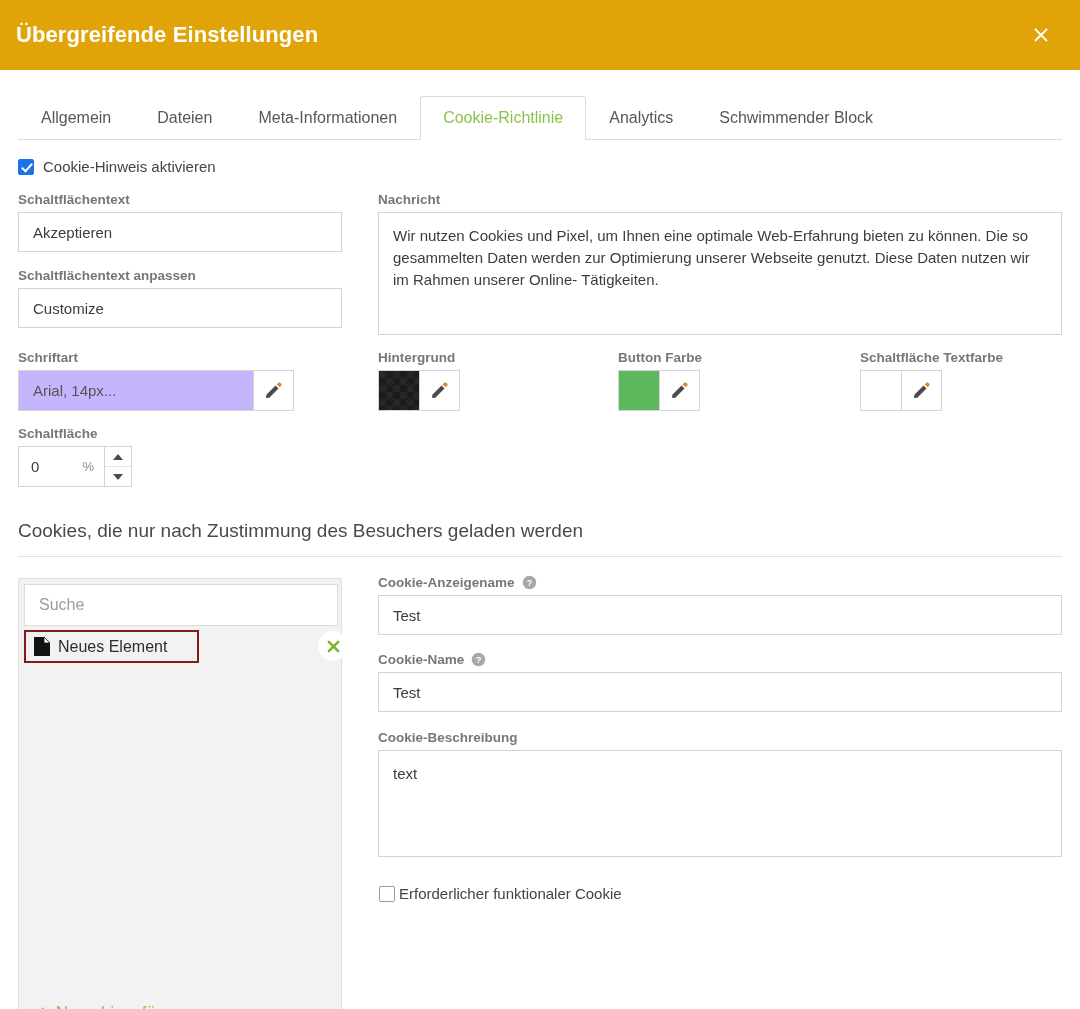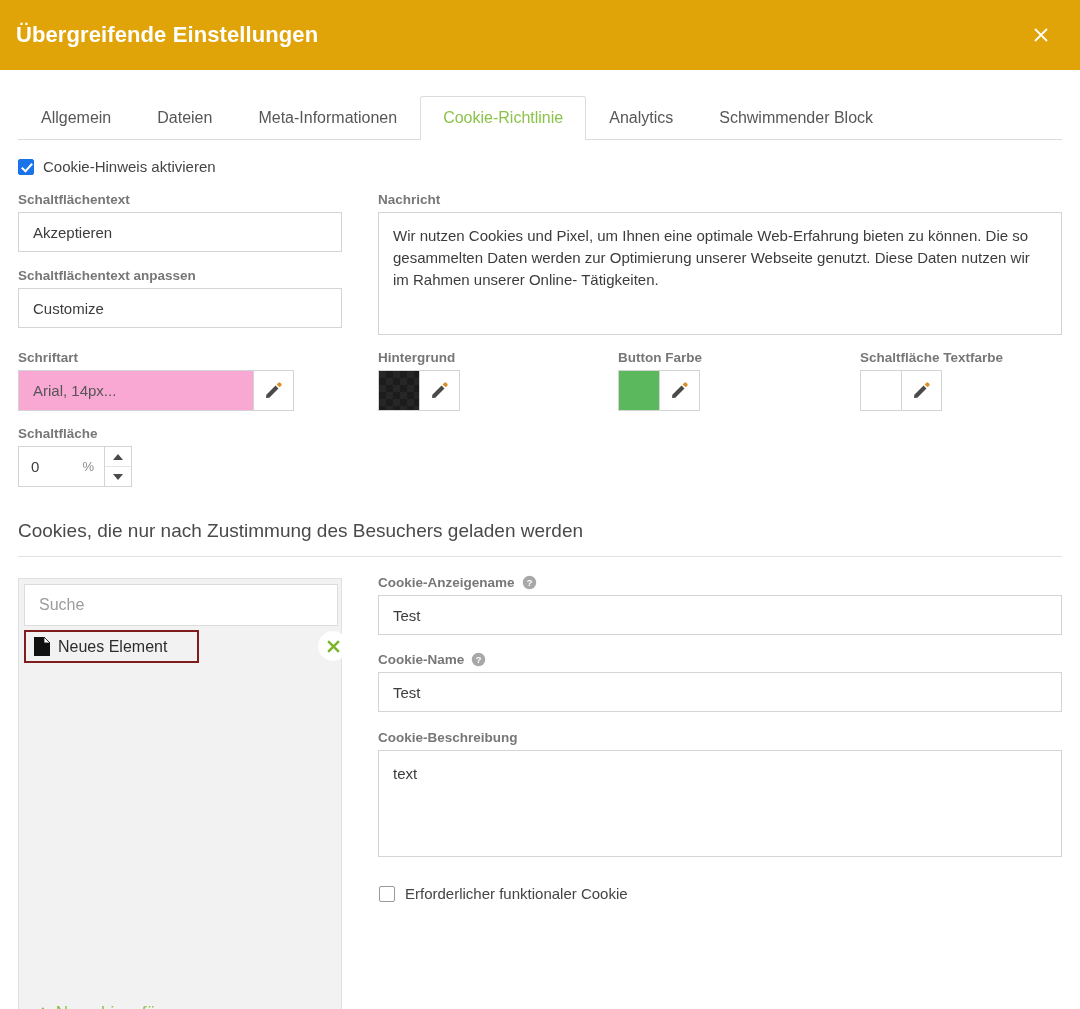--- a/index.html
+++ b/index.html
@@ -143,21 +143,21 @@
   .f-btntxtcol { position: absolute; left: 860px; top: 210px; }
   .f-minh      { position: absolute; left: 18px; top: 286px; }
 
   
   .picker-row { display: flex; }
   .picker-val {
     width: 236px; height: 41px;
     border: 1px solid #d4d4d4; border-right: none;
     display: flex; align-items: center;
     padding: 0 14px; font-size: 15px; color: #555;
-    background: #f9a8d4;
+    background: #c4b5fd;
   }
   .picker-btn {
     width: 41px; height: 41px;
     border: 1px solid #d4d4d4;
     background: #fff;
     display: flex; align-items: center; justify-content: center;
     cursor: pointer;
   }
   .swatch-row { display: flex; }
   .swatch {
@@ -253,21 +253,21 @@
   }
   .plus-icon { font-size: 20px; font-weight: bold; line-height: 1; }
 
   
   .d-dispname { position: absolute; left: 378px; top: 435px; width: 684px; }
   .d-name     { position: absolute; left: 378px; top: 512px; width: 684px; }
   .d-desc     { position: absolute; left: 378px; top: 590px; width: 684px; }
   .d-desc textarea.txt { height: 107px; }
   .d-req {
     position: absolute; left: 379px; top: 745px;
-    display: flex; align-items: center; gap: 10px;
+    display: flex; align-items: center; gap: 4px;
   }
   .d-req-label { font-size: 15px; color: #444; }
 </style>
 </head>
 <body>
 
 <div class="titlebar">
   <div class="titlebar-title">Übergreifende Einstellungen</div>
   <div class="titlebar-close">
     <svg width="20" height="20" viewBox="0 0 20 20" aria-hidden="true">

